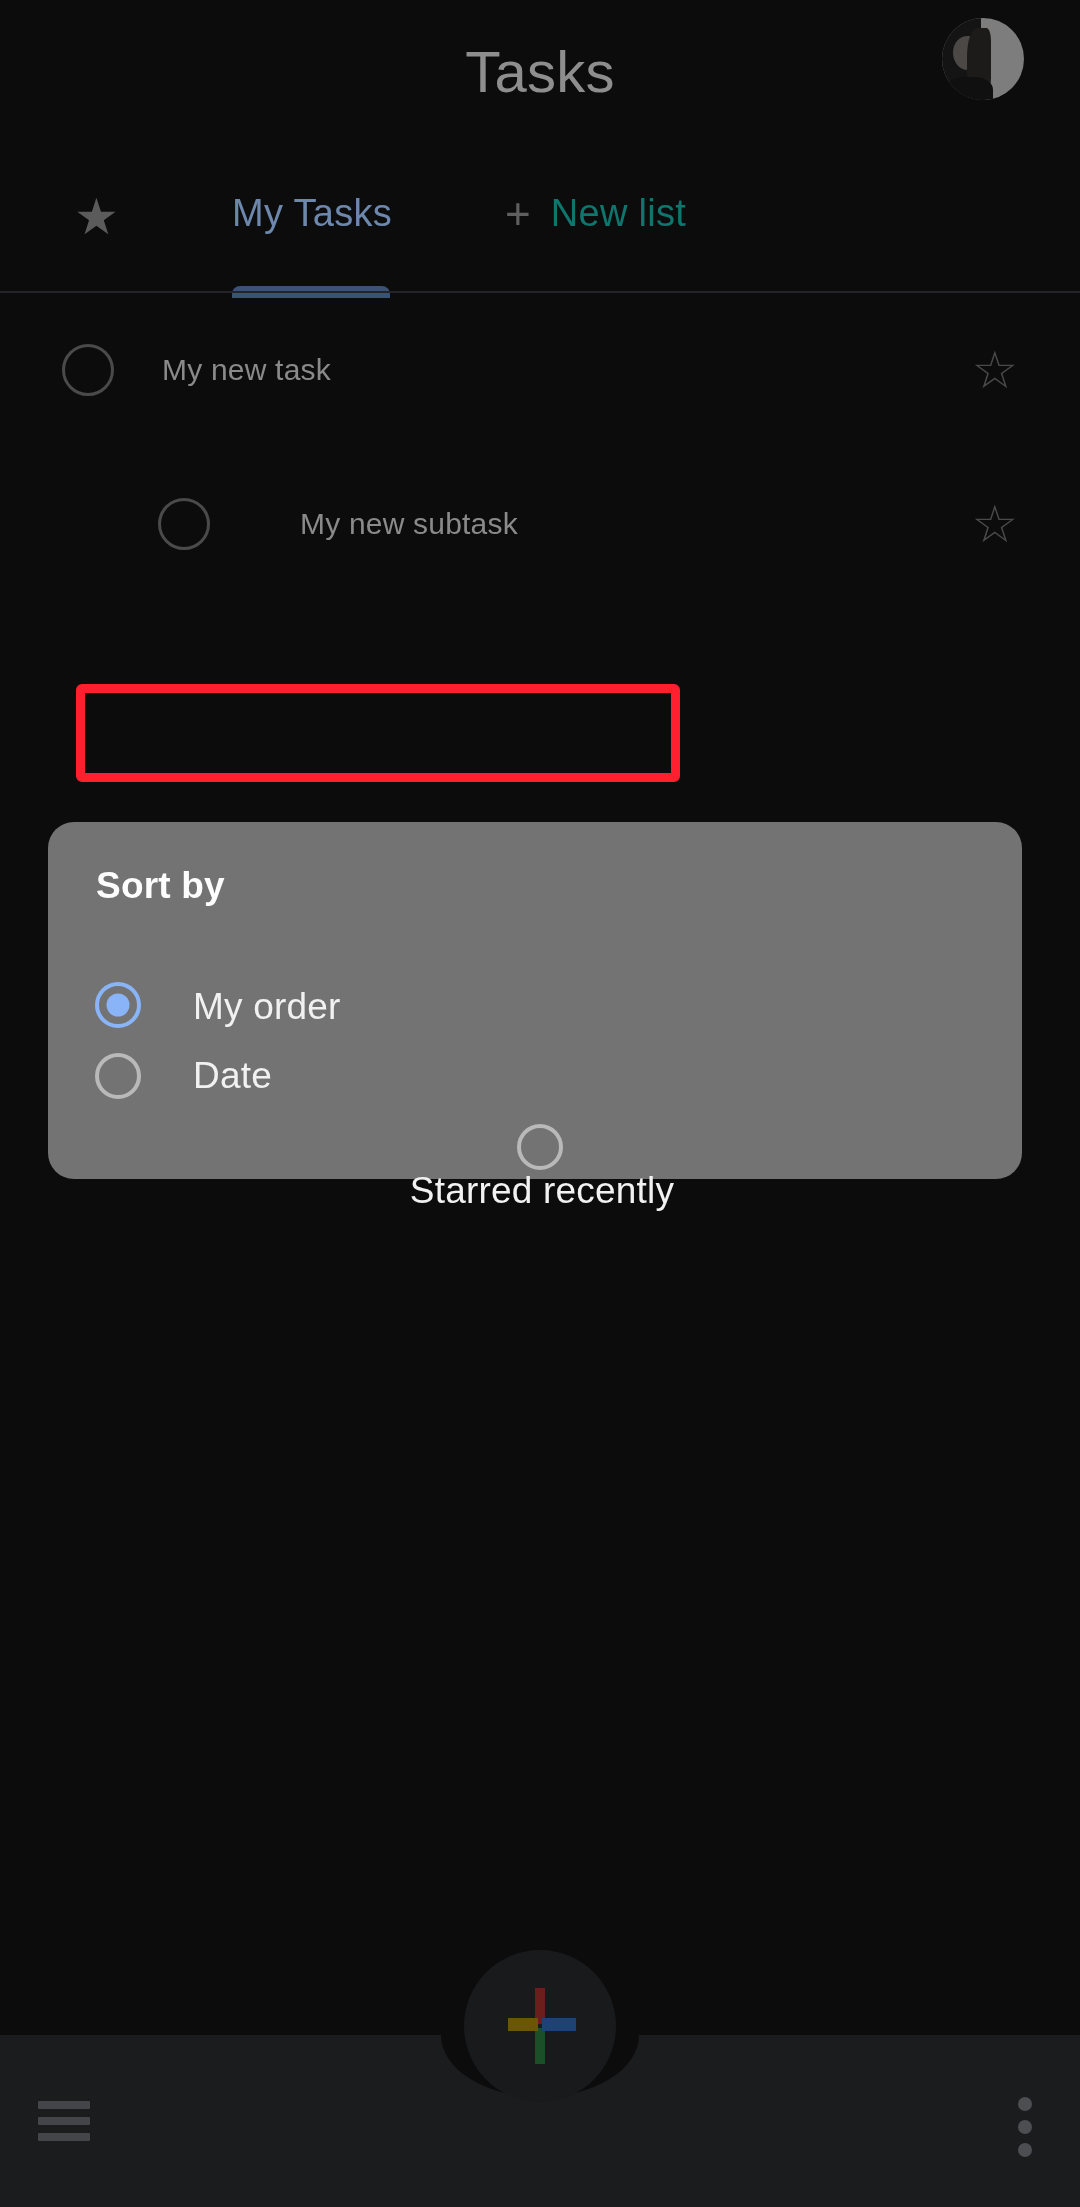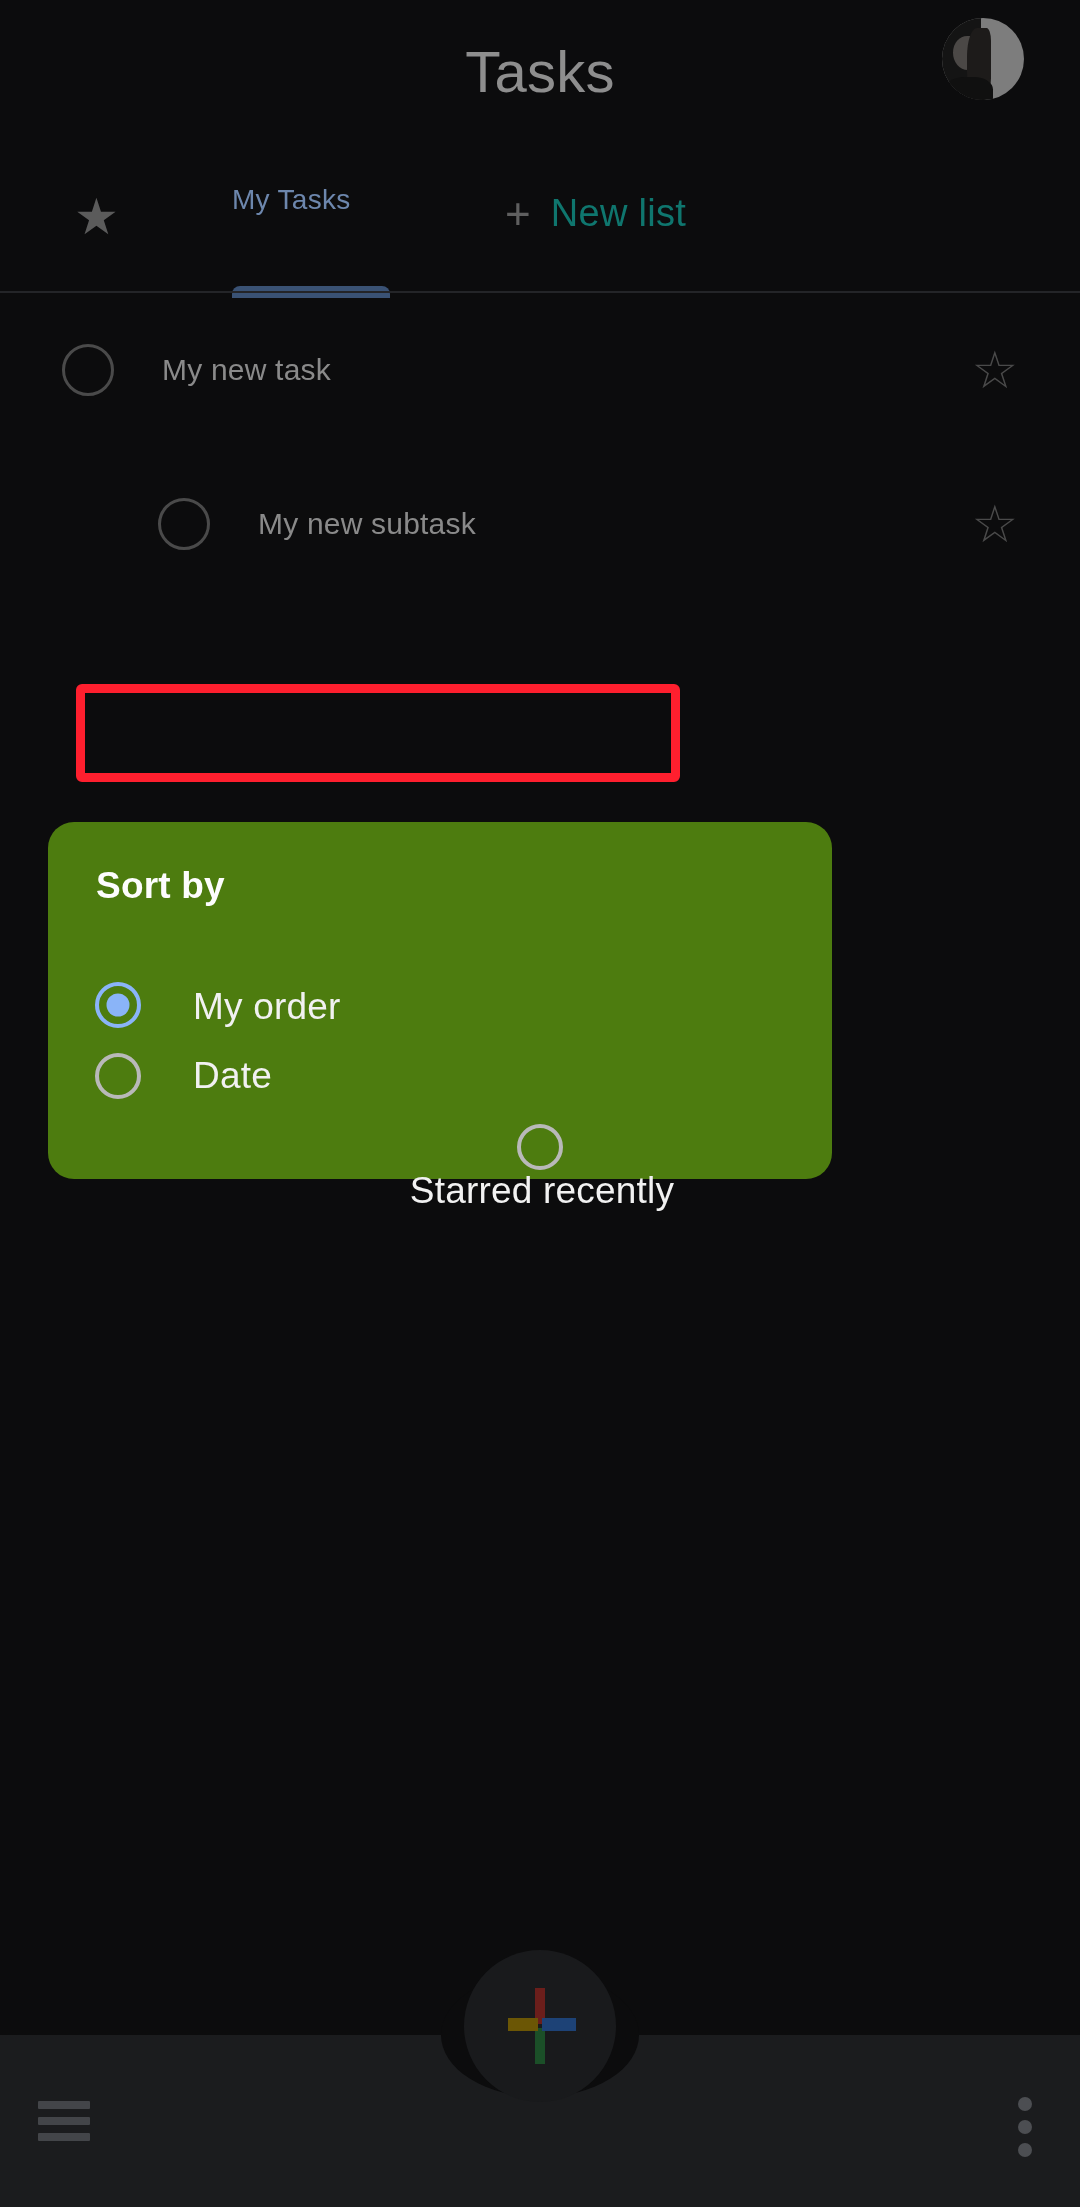--- a/index.html
+++ b/index.html
@@ -92,22 +92,22 @@
     position: absolute;
     left: 74px;
     top: 32px;
     font-size: 50px;
     line-height: 50px;
     color: #5b5b5b;
   }
   #tab-my-tasks {
     position: absolute;
     left: 232px;
-    top: 24px;
-    font-size: 28px;
+    top: 32px;
+    font-size: 38px;
     color: #6d87ad;
     letter-spacing: 0.3px;
   }
   #tab-indicator {
     position: absolute;
     left: 232px;
     top: 126px;
     width: 158px;
     height: 12px;
     background: #3a5274;
@@ -147,21 +147,21 @@
     top: 293px;
     left: 0;
     width: 1080px;
   }
   .task-row {
     position: relative;
     height: 154px;
     display: flex;
     align-items: center;
   }
-  .task-row.sub { padding-left: 96px; }
+  .task-row.sub { padding-left: 96px; gap: 42px; }
   .task-check {
     width: 52px;
     height: 52px;
     border: 3px solid #4a4a4a;
     border-radius: 50%;
     margin-left: 62px;
     flex: 0 0 auto;
   }
   .task-title {
     margin-left: 48px;
@@ -177,23 +177,23 @@
     font-size: 52px;
     line-height: 52px;
     color: #4a4a4a;
   }
 
   
   #sort-dialog {
     position: absolute;
     left: 48px;
     top: 822px;
-    width: 784px;
+    width: 974px;
     height: 357px;
-    background: #4d7c0f;
+    background: #737373;
     border-radius: 26px;
   }
   #sort-title {
     position: absolute;
     left: 48px;
     top: 43px;
     font-size: 37px;
     font-weight: bold;
     color: #fdfdfd;
     letter-spacing: 0.2px;

